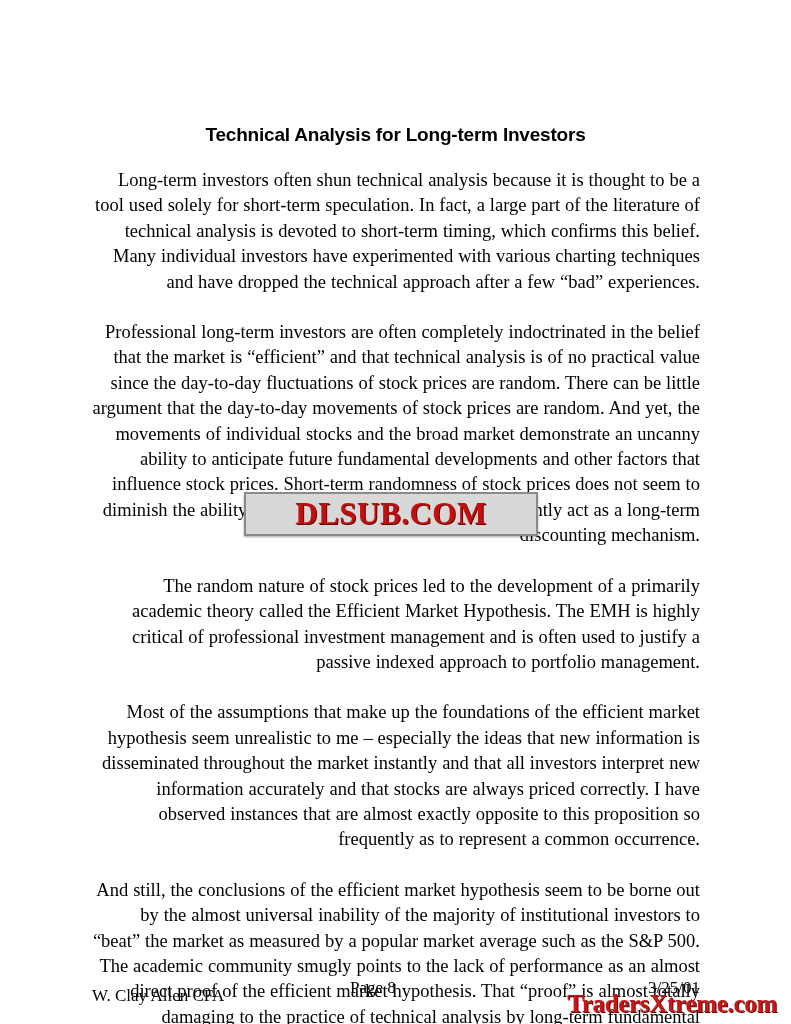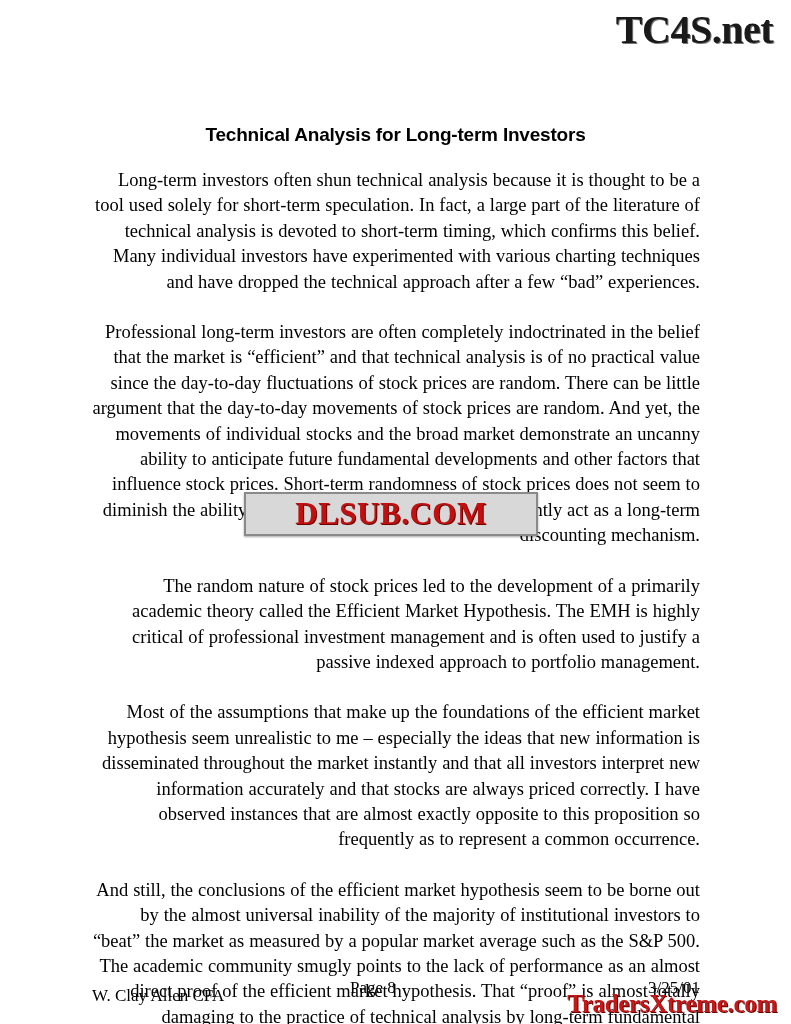--- a/index.html
+++ b/index.html
@@ -113,21 +113,20 @@
     color: #c21a1a;
     letter-spacing: -0.3px;
     text-shadow: 1px 1px 0 #6b0000;
   }
 </style>
 </head>
 <body>
 
 <div class="page">
 
-  <div class="tc4s">TC4S.net</div>
 
   <div class="doc-title">Technical Analysis for Long-term Investors</div>
 
   <div class="body-col">
     <p class="para">Long-term investors often shun technical analysis because it is thought to be a tool used solely for short-term speculation. In fact, a large part of the literature of technical analysis is devoted to short-term timing, which confirms this belief. Many individual investors have experimented with various charting techniques and have dropped the technical approach after a few “bad” experiences.</p>
     <p class="para">Professional long-term investors are often completely indoctrinated in the belief that the market is “efficient” and that technical analysis is of no practical value since the day-to-day fluctuations of stock prices are random. There can be little argument that the day-to-day movements of stock prices are random. And yet, the movements of individual stocks and the broad market demonstrate an uncanny ability to anticipate future fundamental developments and other factors that influence stock prices. Short-term randomness of stock prices does not seem to diminish the ability of the market to more-or-less consistently act as a long-term discounting mechanism.</p>
     <p class="para">The random nature of stock prices led to the development of a primarily academic theory called the Efficient Market Hypothesis.  The EMH is highly critical of professional investment management and is often used to justify a passive indexed approach to portfolio management.</p>
     <p class="para">Most of the assumptions that make up the foundations of the efficient market hypothesis seem unrealistic to me – especially the ideas that new information is disseminated throughout the market instantly and that all investors interpret new information accurately and that stocks are always priced correctly. I have observed instances that are almost exactly opposite to this proposition so frequently as to represent a common occurrence.</p>
     <p class="para">And still, the conclusions of the efficient market hypothesis seem to be borne out by the almost universal inability of the majority of institutional investors to “beat” the market as measured by a popular market average such as the S&amp;P 500. The academic community smugly points to the lack of performance as an almost direct proof of the efficient market hypothesis. That “proof” is almost totally damaging to the practice of technical analysis by long-term fundamental investors. The inability</p>
   </div>

